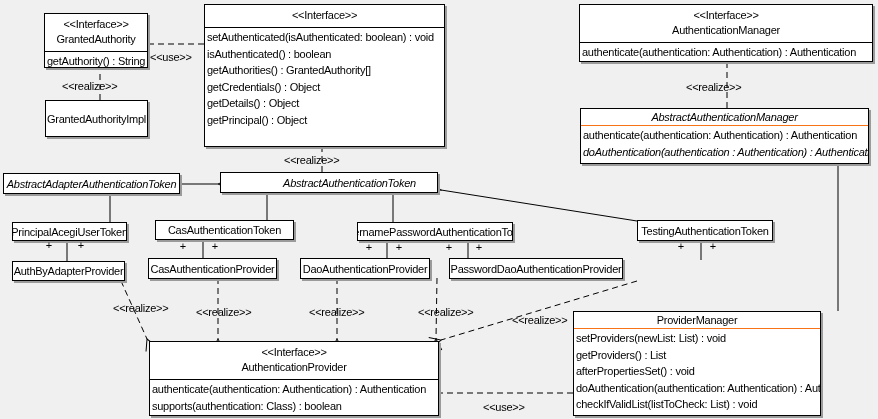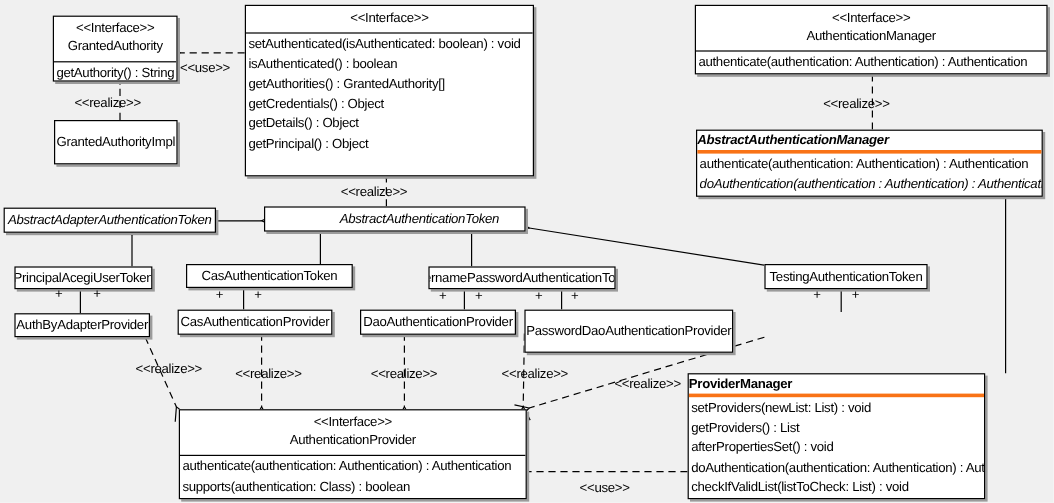--- a/index.html
+++ b/index.html
@@ -10,21 +10,21 @@
     font-family:"Liberation Sans", sans-serif;
     font-size:11px; color:#000;
   }
   svg.edges { position:absolute; left:0; top:0; width:878px; height:419px; }
   .uml-class {
     position:absolute; background:#ffffff; border:1px solid #000;
     box-shadow:2px 2px 0 #9b9b9b; overflow:hidden; letter-spacing:-0.25px;
   }
   .t2 { text-align:center; border-bottom:1px solid #000; padding:3px 2px 4px 2px; }
   .t2 div { line-height:15px; white-space:nowrap; }
-  .t1 { text-align:left; border-bottom:3px solid #f97316; line-height:16px; white-space:nowrap;font-weight:bold; }
+  .t1 { text-align:center; border-bottom:1px solid #f97316; line-height:16px; white-space:nowrap; }
   .only { display:flex; align-items:center; justify-content:center; height:100%; white-space:nowrap; }
   .methods { padding-top:1px; }
   .m { line-height:16.5px; padding:0 1px 0 2px; white-space:nowrap; }
   .it { font-style:italic; }
   .edge-label { position:absolute; white-space:nowrap; letter-spacing:-0.25px; }
   .plus { position:absolute; width:10px; text-align:center; }
 </style>
 </head>
 <body>
 
@@ -145,21 +145,21 @@
   </div>
 
   <div class="uml-class" style="left:148px; top:258px; width:129px; height:21px;">
     <div class="only">CasAuthenticationProvider</div>
   </div>
 
   <div class="uml-class" style="left:300px; top:258px; width:130px; height:21px;">
     <div class="only">DaoAuthenticationProvider</div>
   </div>
 
-  <div class="uml-class" style="left:437px; top:258px; width:174px; height:36px;">
+  <div class="uml-class" style="left:449px; top:258px; width:174px; height:21px;">
     <div class="only">PasswordDaoAuthenticationProvider</div>
   </div>
 
 
   <div class="uml-class" style="left:149px; top:341px; width:290px; height:75px;">
     <div class="t2">
       <div>&lt;&lt;Interface&gt;&gt;</div>
       <div>AuthenticationProvider</div>
     </div>
     <div class="methods">

